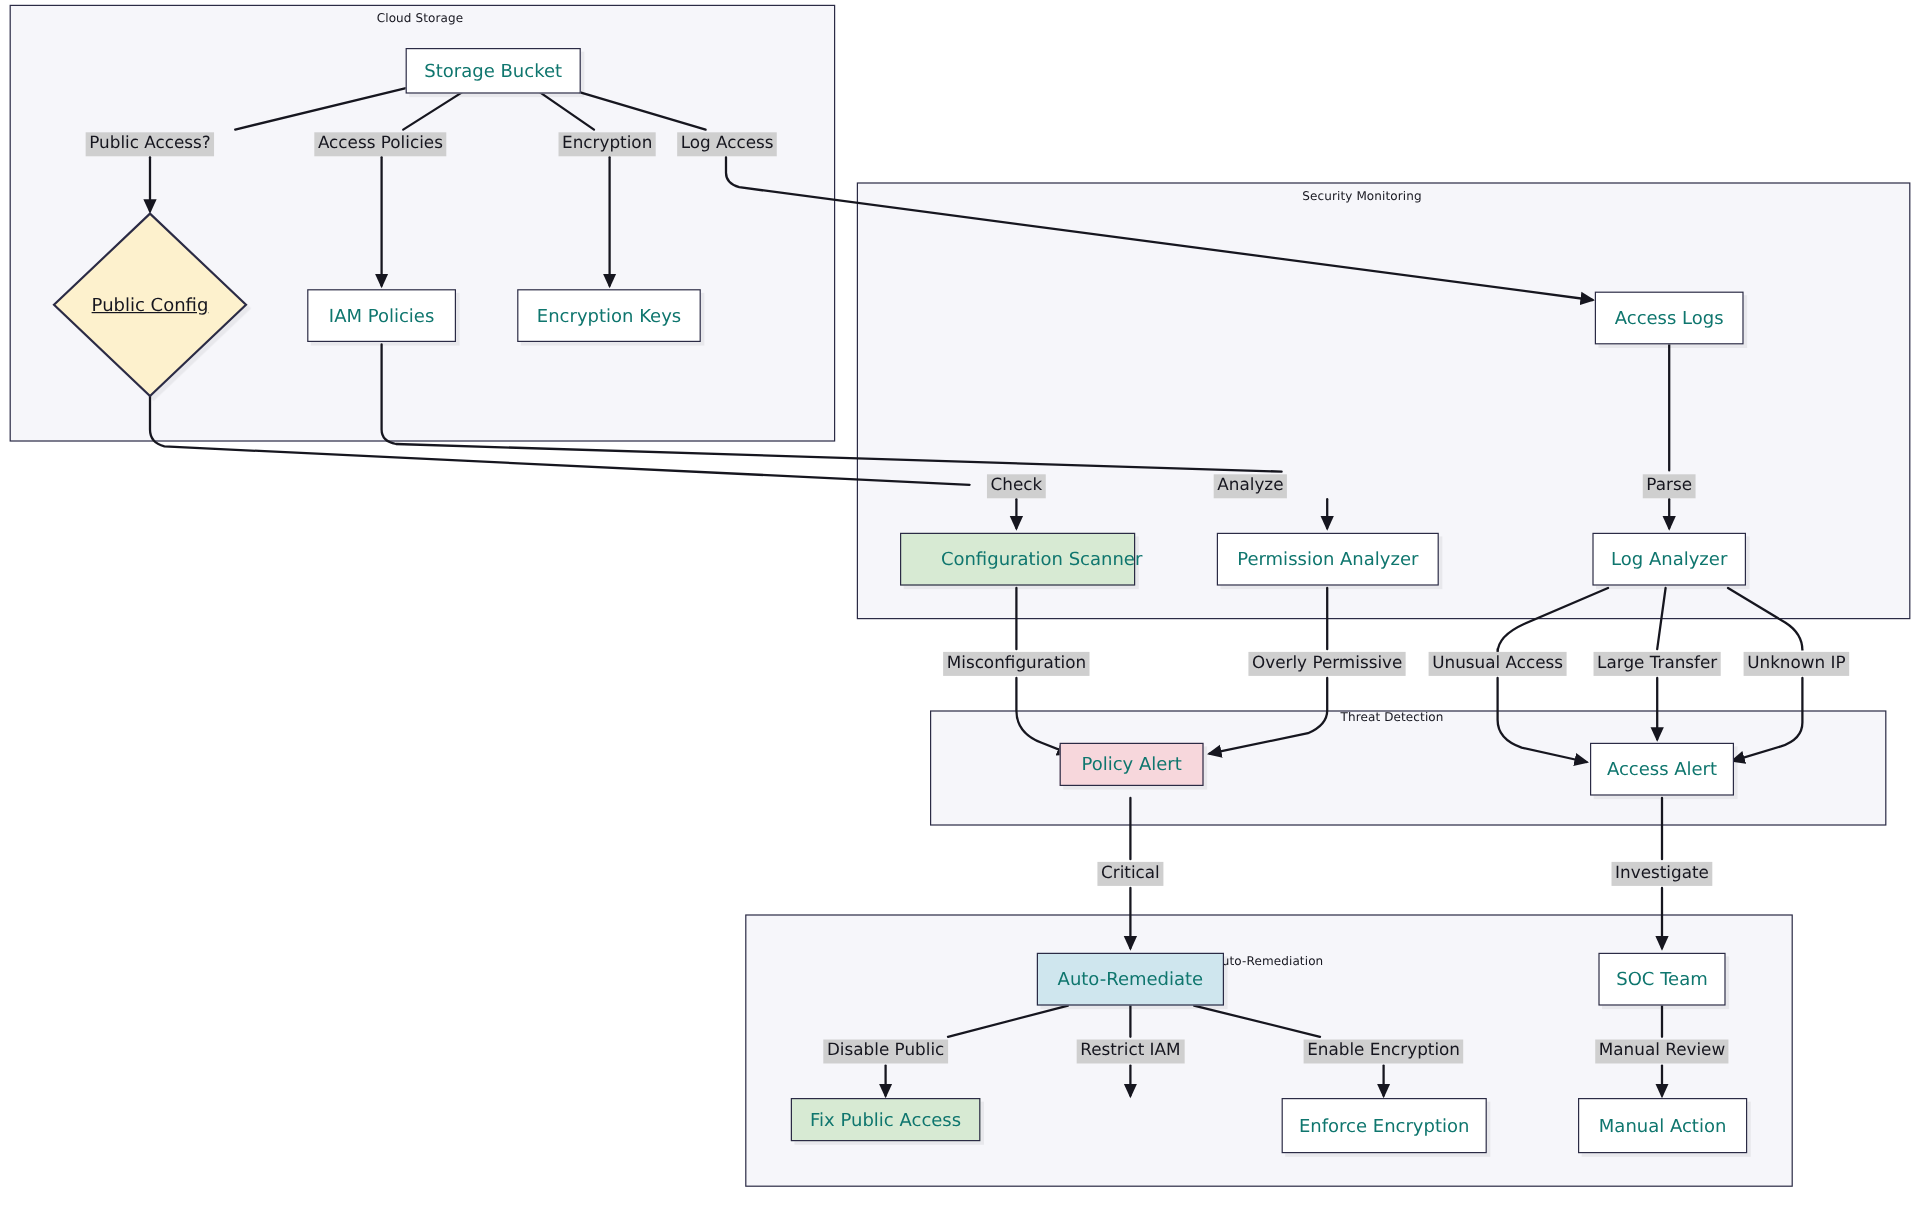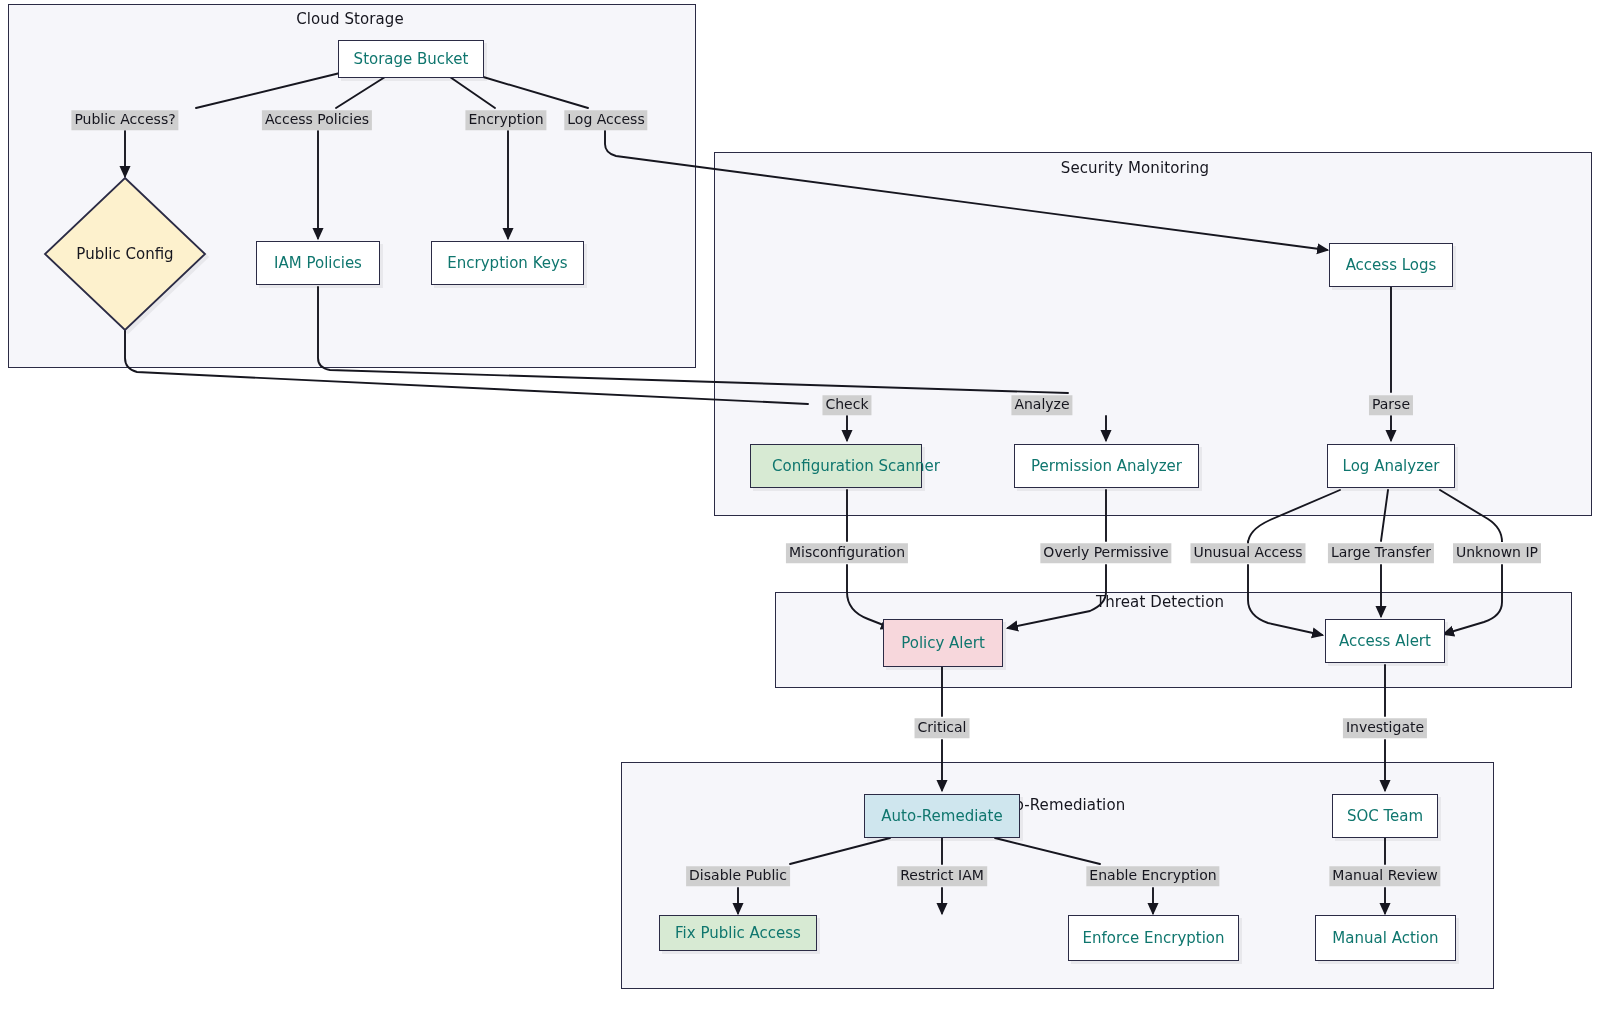--- a/index.html
+++ b/index.html
@@ -24,21 +24,21 @@
   }
   .cluster {
     position: absolute;
     background: #f6f6fa;
     border: 1.6px solid #2b2b45;
     box-sizing: border-box;
   }
   .cluster-label {
     position: absolute;
     transform: translateX(-50%);
-    font-size: 15px;
+    font-size: 10px;
     color: #16161f;
     white-space: nowrap;
     background: transparent;
     letter-spacing: 0.1px;
   }
   .node {
     position: absolute;
     box-sizing: border-box;
     display: flex;
     align-items: center;
@@ -61,20 +61,21 @@
     position: absolute;
     left: 0; top: 0;
     width: 100%; height: 100%;
     display: flex;
     align-items: center;
     justify-content: center;
     font-size: 15px;
     color: #16161f;
     white-space: nowrap;
     pointer-events: none;
+    text-decoration: underline;
   }
   .edge-label {
     position: absolute;
     transform: translate(-50%, -50%);
     background: #cfcfcf;
     color: #16161f;
     font-size: 14px;
     padding: 1px 3px;
     white-space: nowrap;
     line-height: 1.25;
@@ -167,27 +168,27 @@
     </svg>
     <div class="diamond-label">Public Config</div>
   </div>
 
   <div class="node" style="left:256px; top:241px; width:124px; height:44px;">IAM Policies</div>
 
   <div class="node" style="left:431px; top:241px; width:153px; height:44px;">Encryption Keys</div>
 
   <div class="node" style="left:1329px; top:243px; width:124px; height:44px;">Access Logs</div>
 
-  <div class="node green" style="left:750px; top:444px; width:172px; height:44px;padding-left:40px;">Configuration Scanner</div>
+  <div class="node green" style="left:750px; top:444px; width:196px; height:44px;padding-left:40px;">Configuration Scanner</div>
 
   <div class="node" style="left:1014px; top:444px; width:185px; height:44px;">Permission Analyzer</div>
 
   <div class="node" style="left:1327px; top:444px; width:128px; height:44px;">Log Analyzer</div>
 
-  <div class="node pink" style="left:883px; top:619px; width:120px; height:48px;">Policy Alert</div>
+  <div class="node pink" style="left:883px; top:619px; width:120px; height:36px;">Policy Alert</div>
 
   <div class="node" style="left:1325px; top:619px; width:120px; height:44px;">Access Alert</div>
 
   <div class="node blue" style="left:864px; top:794px; width:156px; height:44px;">Auto-Remediate</div>
 
   <div class="node" style="left:1332px; top:794px; width:106px; height:44px;">SOC Team</div>
 
   <div class="node green" style="left:659px; top:915px; width:158px; height:36px;">Fix Public Access</div>
 
 

